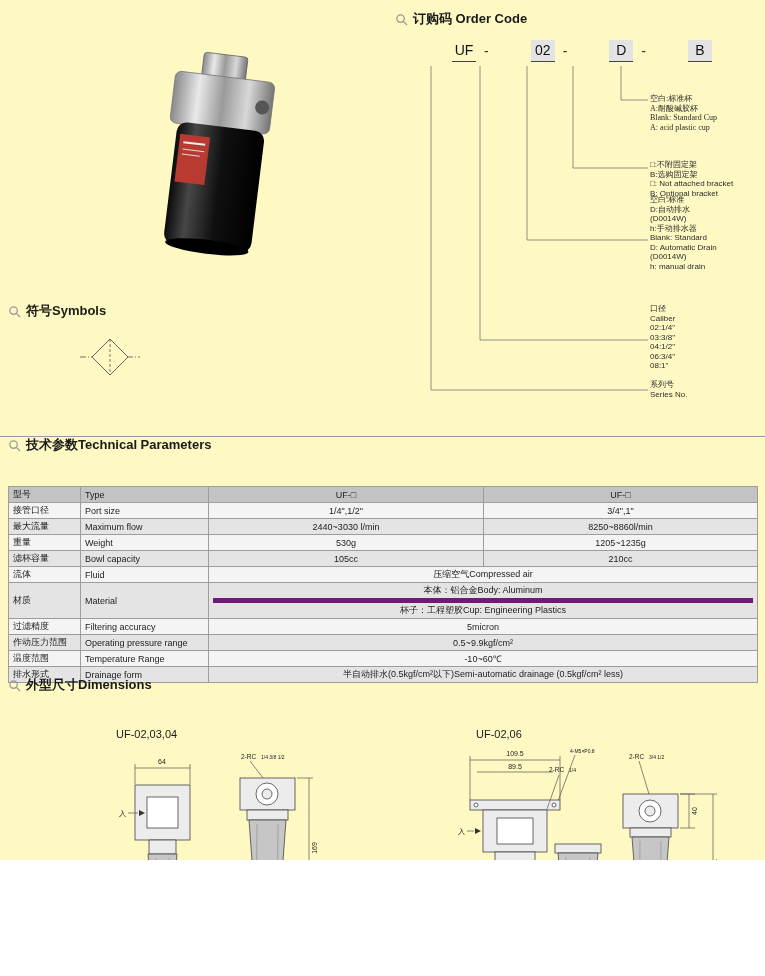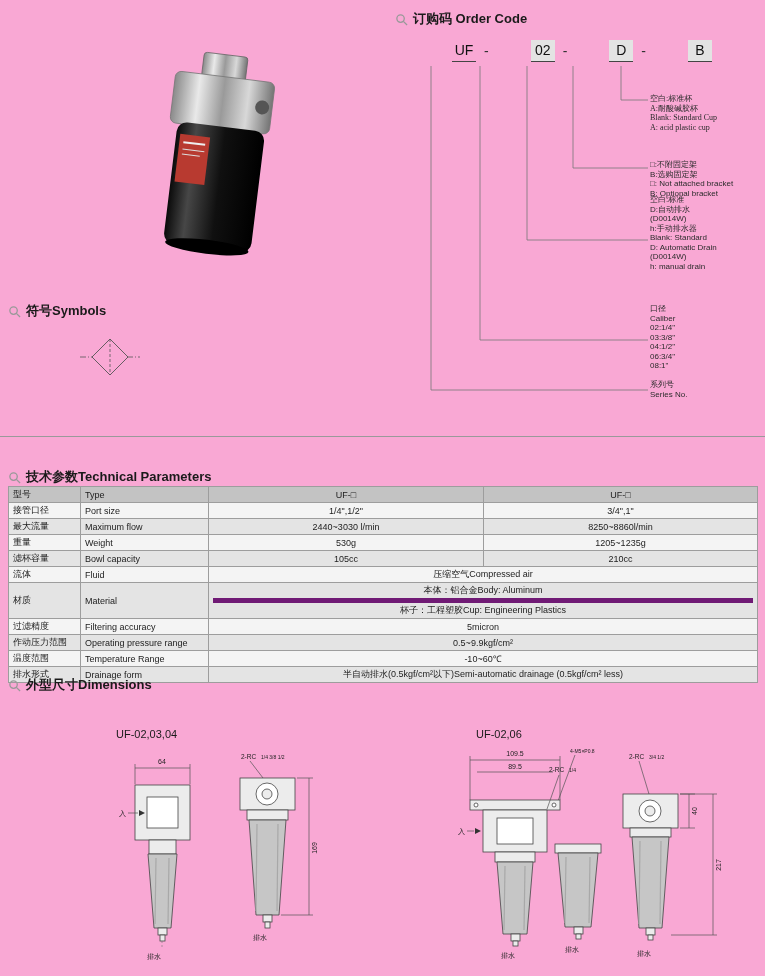--- a/index.html
+++ b/index.html
@@ -1,18 +1,18 @@
 <!DOCTYPE html>
 <html><head>
 <meta charset="utf-8">
 <style>
   * { box-sizing: border-box; }
   html,body { margin:0; padding:0; background:#fff; }
   body { font-family:"Liberation Sans", sans-serif; }
-  .page { position:relative; width:765px; height:976px; background:#f9a8d4; overflow:hidden; }
+  .page { position:relative; width:765px; height:860px; background:#fef9c3; overflow:hidden; }
 
   .section-title { position:absolute; display:flex; align-items:center; gap:5px;
                    font-size:13px; font-weight:bold; color:#1a1a1a; white-space:nowrap; }
   .mag { width:13px; height:13px; flex:0 0 auto; }
 
   
   .product-photo { position:absolute; left:112px; top:48px; width:205px; height:215px; }
 
   
   .code-row { position:absolute; left:418px; top:40px; display:flex; align-items:center; gap:8px;
@@ -175,21 +175,21 @@
 
   <svg class="symbol-svg" width="60" height="50" viewBox="0 0 60 50">
     <line x1="0" y1="25" x2="13" y2="25" stroke="#555" stroke-width="0.8" stroke-dasharray="6 2 1 2"></line>
     <line x1="47" y1="25" x2="60" y2="25" stroke="#555" stroke-width="0.8" stroke-dasharray="6 2 1 2"></line>
     <polygon points="30,7 48,25 30,43 12,25" fill="none" stroke="#555" stroke-width="0.9"></polygon>
     <line x1="30" y1="7" x2="30" y2="43" stroke="#555" stroke-width="0.8" stroke-dasharray="3 2"></line>
   </svg>
 
   <div class="divider"></div>
 
-  <div class="section-title" style="left:8px; top:468px;">
+  <div class="section-title" style="left:8px; top:436px;">
     <svg class="mag" viewBox="0 0 14 14">
       <circle cx="6" cy="6" r="4" fill="none" stroke="#999" stroke-width="1.4"></circle>
       <line x1="9" y1="9" x2="13" y2="13" stroke="#999" stroke-width="1.4"></line>
     </svg>
     <span>技术参数Technical Parameters</span>
   </div>
 
   <table class="tech-table">
     <colgroup>
         <col class="c1">

